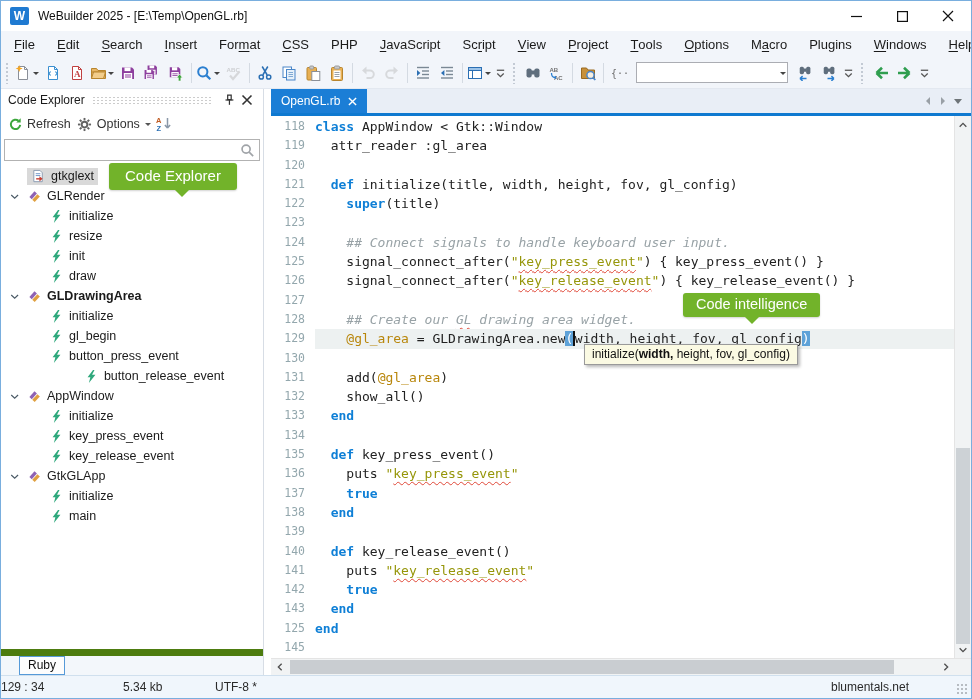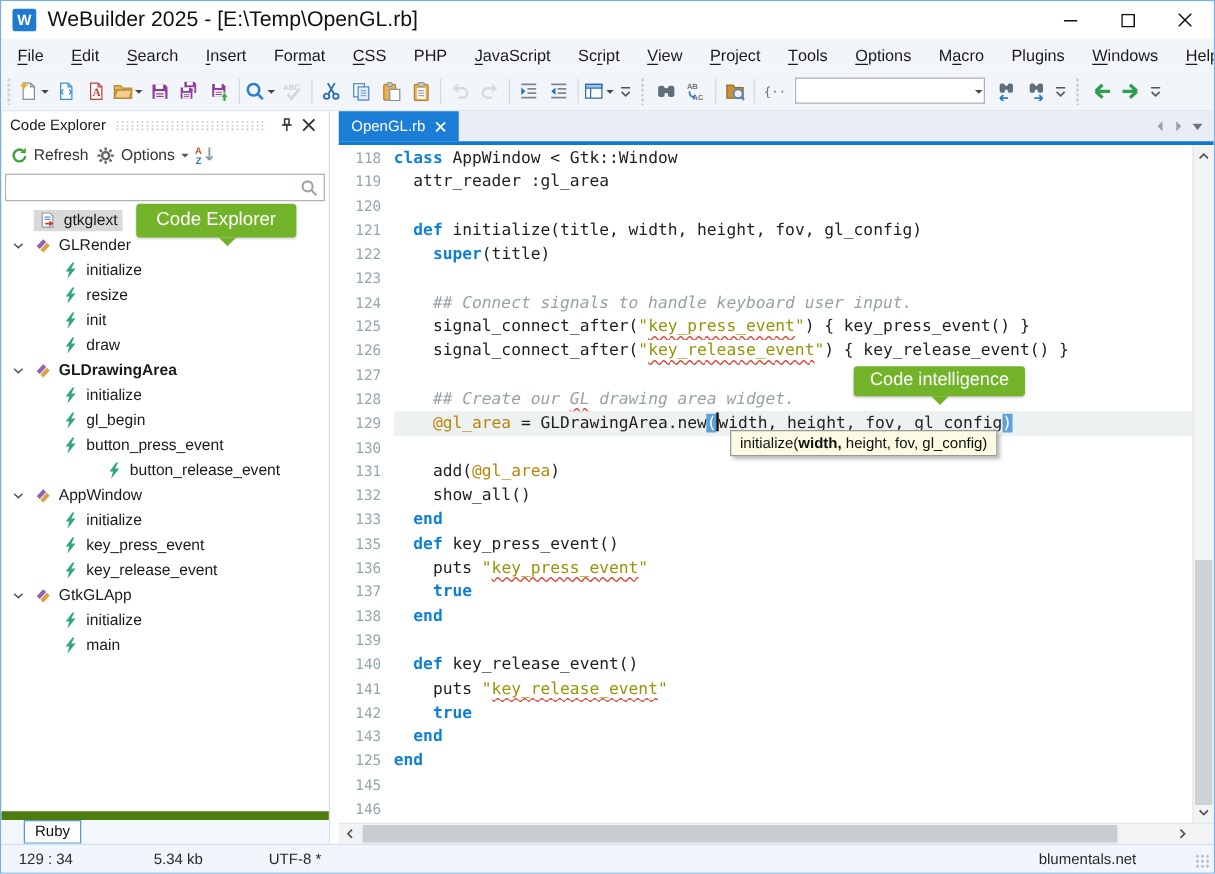--- a/index.html
+++ b/index.html
@@ -2,21 +2,21 @@
 <html><head>
 <meta charset="utf-8">
 <style>
   html,body{margin:0;padding:0;background:#cfd6de;font-family:"Liberation Sans",sans-serif;}
   *{box-sizing:border-box;}
   .window{width:972px;height:699px;border:1px solid #79aede;background:#fff;display:flex;flex-direction:column;overflow:hidden;position:relative;}
 
   
   .titlebar{height:30px;display:flex;align-items:center;background:#fff;flex:none;}
   .app-ico{width:19px;height:18px;margin-left:9px;background:#1f7ad1;color:#fff;font-weight:bold;font-size:12px;display:flex;align-items:center;justify-content:center;border-radius:2px;flex:none;}
-  .title{margin-left:9px;font-size:17px;color:#111;}
+  .title{margin-left:9px;font-size:12px;color:#111;}
   .wbtns{margin-left:auto;display:flex;height:100%;}
   .wbtn{width:46px;display:flex;align-items:center;justify-content:center;}
 
   
   .menubar{height:26px;background:#f2f5fa;display:flex;align-items:stretch;font-size:13px;color:#1a1a1a;flex:none;}
   .menu-item{padding:0 11px;display:flex;align-items:center;cursor:default;}
   .menu-item u{text-underline-offset:2px;text-decoration-thickness:1px;}
   .mgrip{width:6px;margin:4px 1px;background-image:radial-gradient(#c3cad4 1px,transparent 1.2px);background-size:4px 4px;}
 
   
@@ -85,21 +85,21 @@
   .callout{position:absolute;background:#72b32a;color:#fff;font-size:15px;padding:4px 16px 6px;border-radius:3px;z-index:30;box-shadow:0 1px 2px rgba(0,0,0,.18);white-space:nowrap;}
   .callout:after{content:"";position:absolute;bottom:-7px;border:7px solid transparent;border-top-color:#72b32a;border-bottom:0;}
   .callout.ce{left:108px;top:74px;}
   .callout.ce:after{left:66px;}
   .callout.ci{left:412px;top:177px;font-size:14.5px;padding:3px 13px 5px;}
   .callout.ci:after{left:62px;}
   .hinttip{position:absolute;left:313px;top:228px;background:#fbfae3;border:1px solid #9a9a9a;box-shadow:2px 2px 3px rgba(0,0,0,.28);font-size:12px;color:#111;padding:2px 7px 3px;z-index:20;white-space:nowrap;}
 
   
   .statusbar{height:23px;background:#f0f6fc;border-top:1px solid #d0e0ee;display:flex;align-items:center;font-size:12px;color:#2a2a2a;flex:none;position:relative;}
-  .sb-pos{width:122px;padding-left:14px;}
+  .sb-pos{width:122px;padding-left:0;}
   .sb-size{width:92px;}
   .sb-enc{width:92px;}
   .sb-link{margin-left:auto;margin-right:62px;}
   .sb-grip{position:absolute;right:3px;bottom:3px;width:12px;height:12px;background-image:radial-gradient(#b7bcc2 1px,transparent 1.2px);background-size:4px 4px;background-position:bottom right;}
   svg{display:block;}
 </style>
 </head>
 <body>
 
 <div class="window">
@@ -833,20 +833,24 @@
             </div>
             <div class="cline">
               <span class="ln">132</span>
               <span class="ct"><span>    show_all()</span></span>
             </div>
             <div class="cline">
               <span class="ln">133</span>
               <span class="ct"><span>  </span><span class="tk-k">end</span></span>
             </div>
             <div class="cline">
+              <span class="ln">134</span>
+              <span class="ct"></span>
+            </div>
+            <div class="cline">
               <span class="ln">135</span>
               <span class="ct"><span>  </span><span class="tk-k">def</span><span> key_press_event()</span></span>
             </div>
             <div class="cline">
               <span class="ln">136</span>
               <span class="ct"><span>    puts </span><span class="tk-s">"</span><span class="tk-s tk-sq">key_press_event</span><span class="tk-s">"</span></span>
             </div>
             <div class="cline">
               <span class="ln">137</span>
               <span class="ct"><span>    </span><span class="tk-k">true</span></span>

